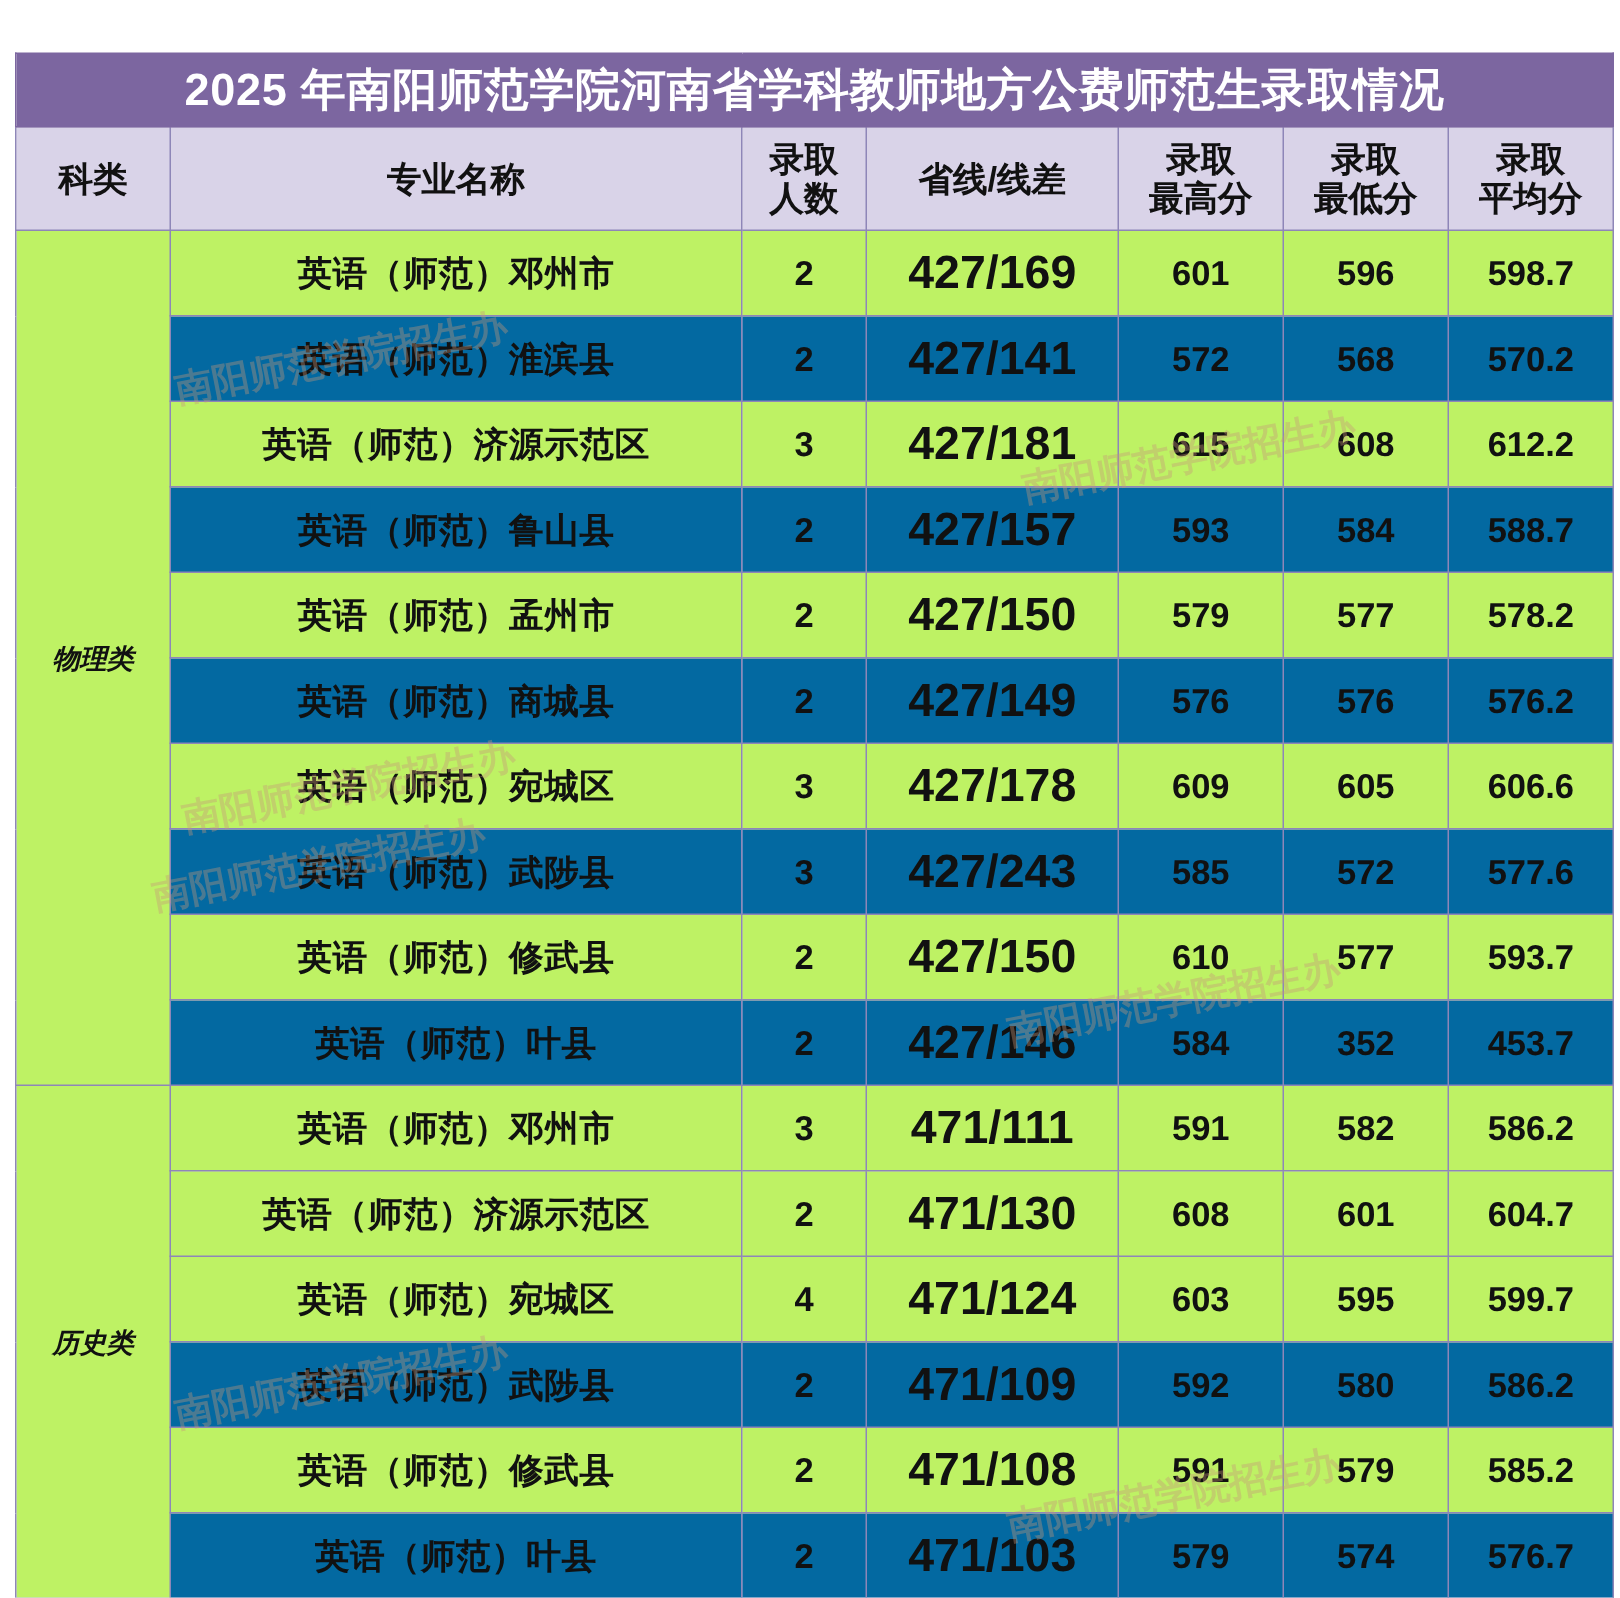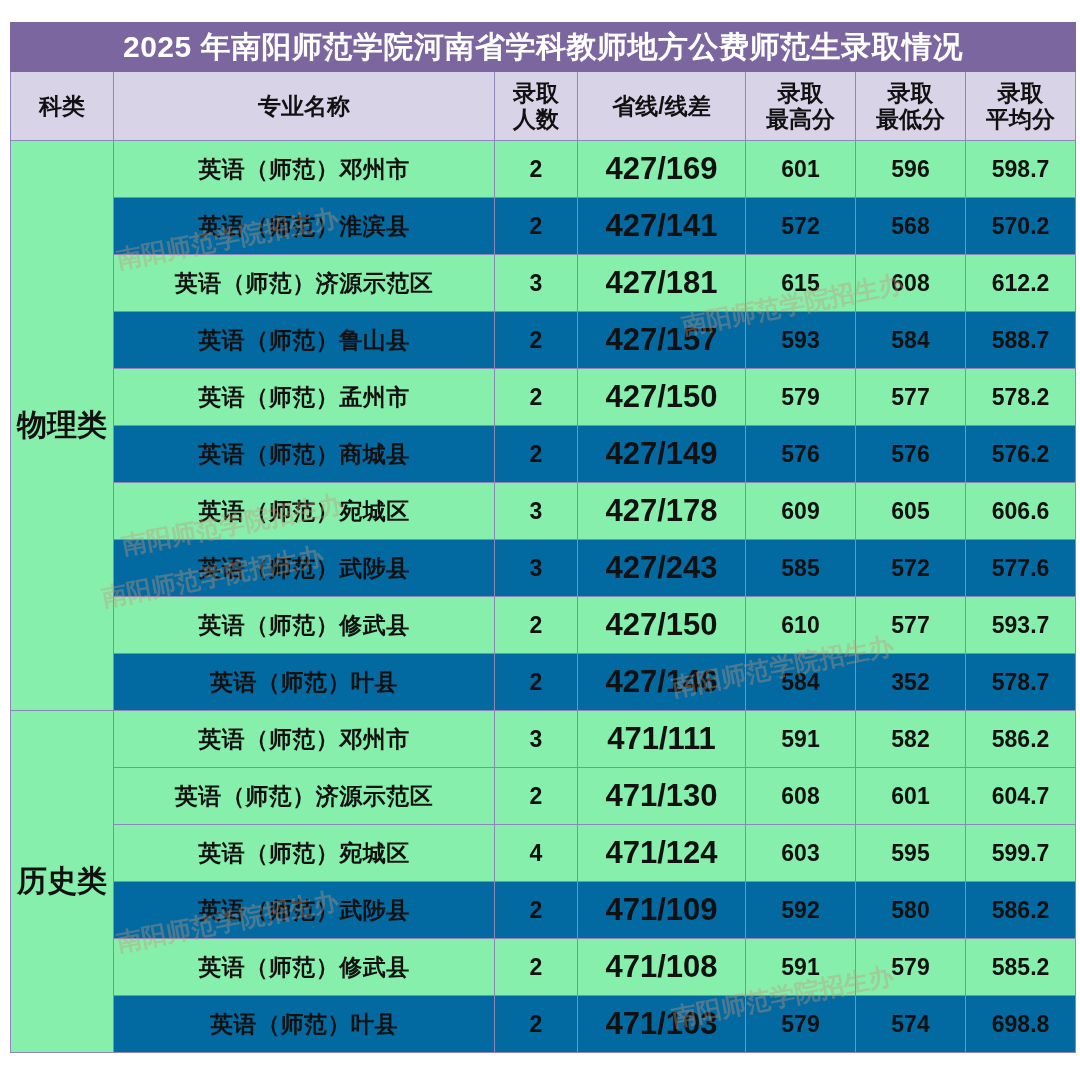--- a/index.html
+++ b/index.html
@@ -11,21 +11,21 @@
     width: 1080px;
     height: 1065px;
     font-family: "Liberation Sans", "DejaVu Sans", sans-serif;
     overflow: hidden;
   }
   .page {
     position: relative;
     width: 1080px;
     height: 1065px;
     box-sizing: border-box;
-    padding: 22px 10px 0 10px;
+    padding: 35px 10px 0 10px;
   }
   
   .wm-layer {
     position: absolute;
     top: 0; left: 0;
     width: 1080px; height: 1065px;
     pointer-events: none;
     z-index: 5;
     overflow: hidden;
   }
@@ -63,23 +63,24 @@
   }
   .hdr {
     background: #d9d3e8;
     font-size: 23px;
     height: 68px;
     line-height: 1.15;
   }
   .hdr .two-line span { display: block; text-align: center; }
   td.cat {
     background: #e4e0ef;
-    font-size: 30px;
-  }
-  tr.row-a td { background: #86efac; }
+    font-size: 18px;
+    font-style: italic;
+  }
+  tr.row-a td { background: #bef264; }
   tr.row-b td { background: #0369a1; }
   td.major {
     font-size: 23px;
     height: 56px;
     letter-spacing: 0.5px;
   }
   td.num {
     font-size: 23px;
   }
   td.score {
@@ -210,21 +211,21 @@
         <td class="score">610</td>
         <td class="score">577</td>
         <td class="score">593.7</td>
       </tr>
       <tr class="row-b">
         <td class="major">英语（师范）叶县</td>
         <td class="num">2</td>
         <td class="line">427/146</td>
         <td class="score">584</td>
         <td class="score">352</td>
-        <td class="score">578.7</td>
+        <td class="score">453.7</td>
       </tr>
 
       <tr class="row-a">
         <td class="cat" rowspan="6">历史类</td>
         <td class="major">英语（师范）邓州市</td>
         <td class="num">3</td>
         <td class="line">471/111</td>
         <td class="score">591</td>
         <td class="score">582</td>
         <td class="score">586.2</td>
@@ -260,21 +261,21 @@
         <td class="score">591</td>
         <td class="score">579</td>
         <td class="score">585.2</td>
       </tr>
       <tr class="row-b">
         <td class="major">英语（师范）叶县</td>
         <td class="num">2</td>
         <td class="line">471/103</td>
         <td class="score">579</td>
         <td class="score">574</td>
-        <td class="score">698.8</td>
+        <td class="score">576.7</td>
       </tr>
     </tbody>
   </table>
 
   <div class="wm-layer" id="wm-layer">
       <div class="wm" style="left: 115px; top: 222px;">南阳师范学院招生办</div>
       <div class="wm" style="left: 680px; top: 288px;">南阳师范学院招生办</div>
       <div class="wm" style="left: 120px; top: 508px;">南阳师范学院招生办</div>
       <div class="wm" style="left: 100px; top: 560px;">南阳师范学院招生办</div>
       <div class="wm" style="left: 670px; top: 650px;">南阳师范学院招生办</div>

